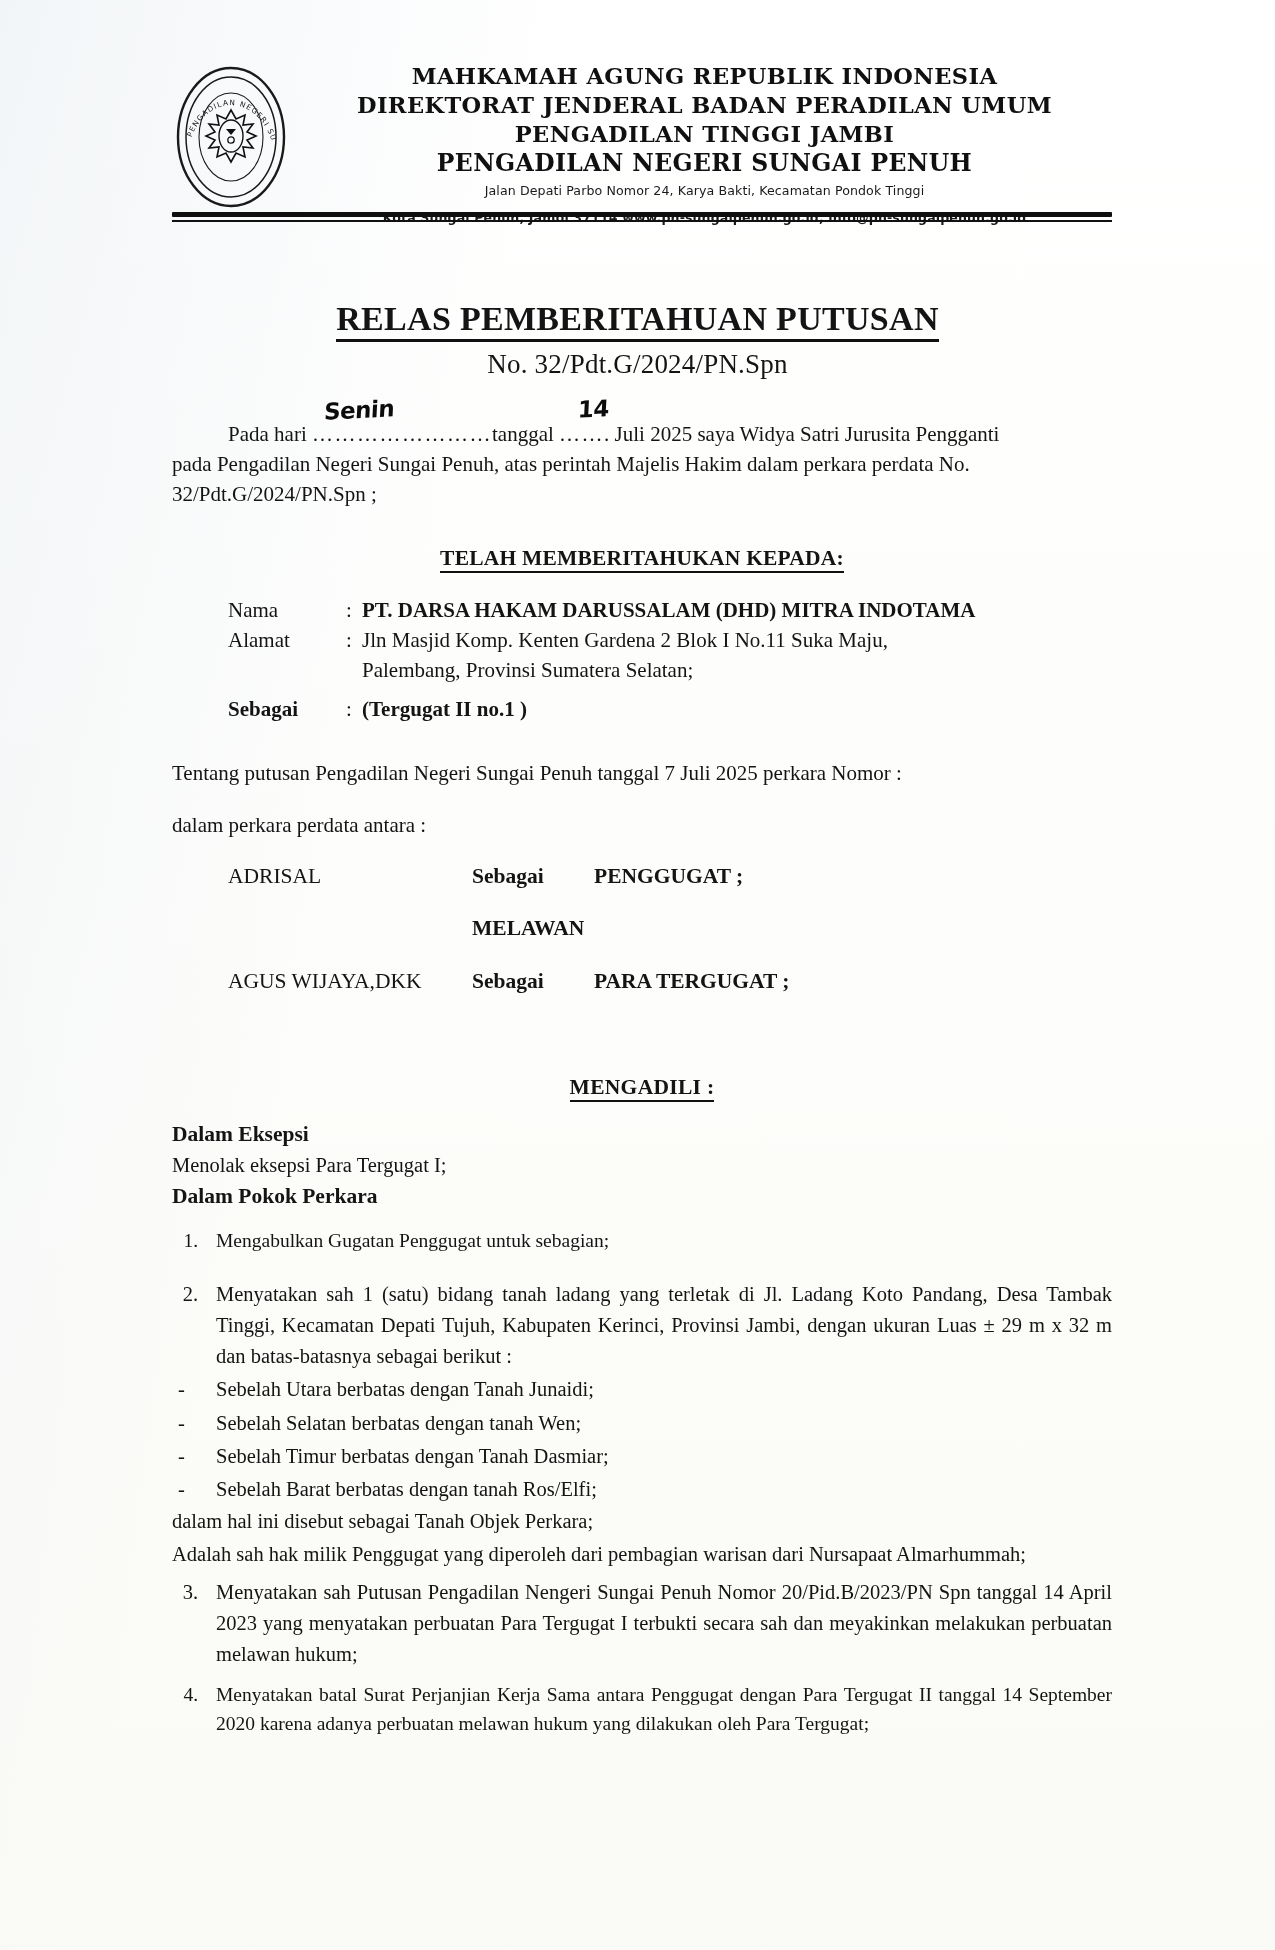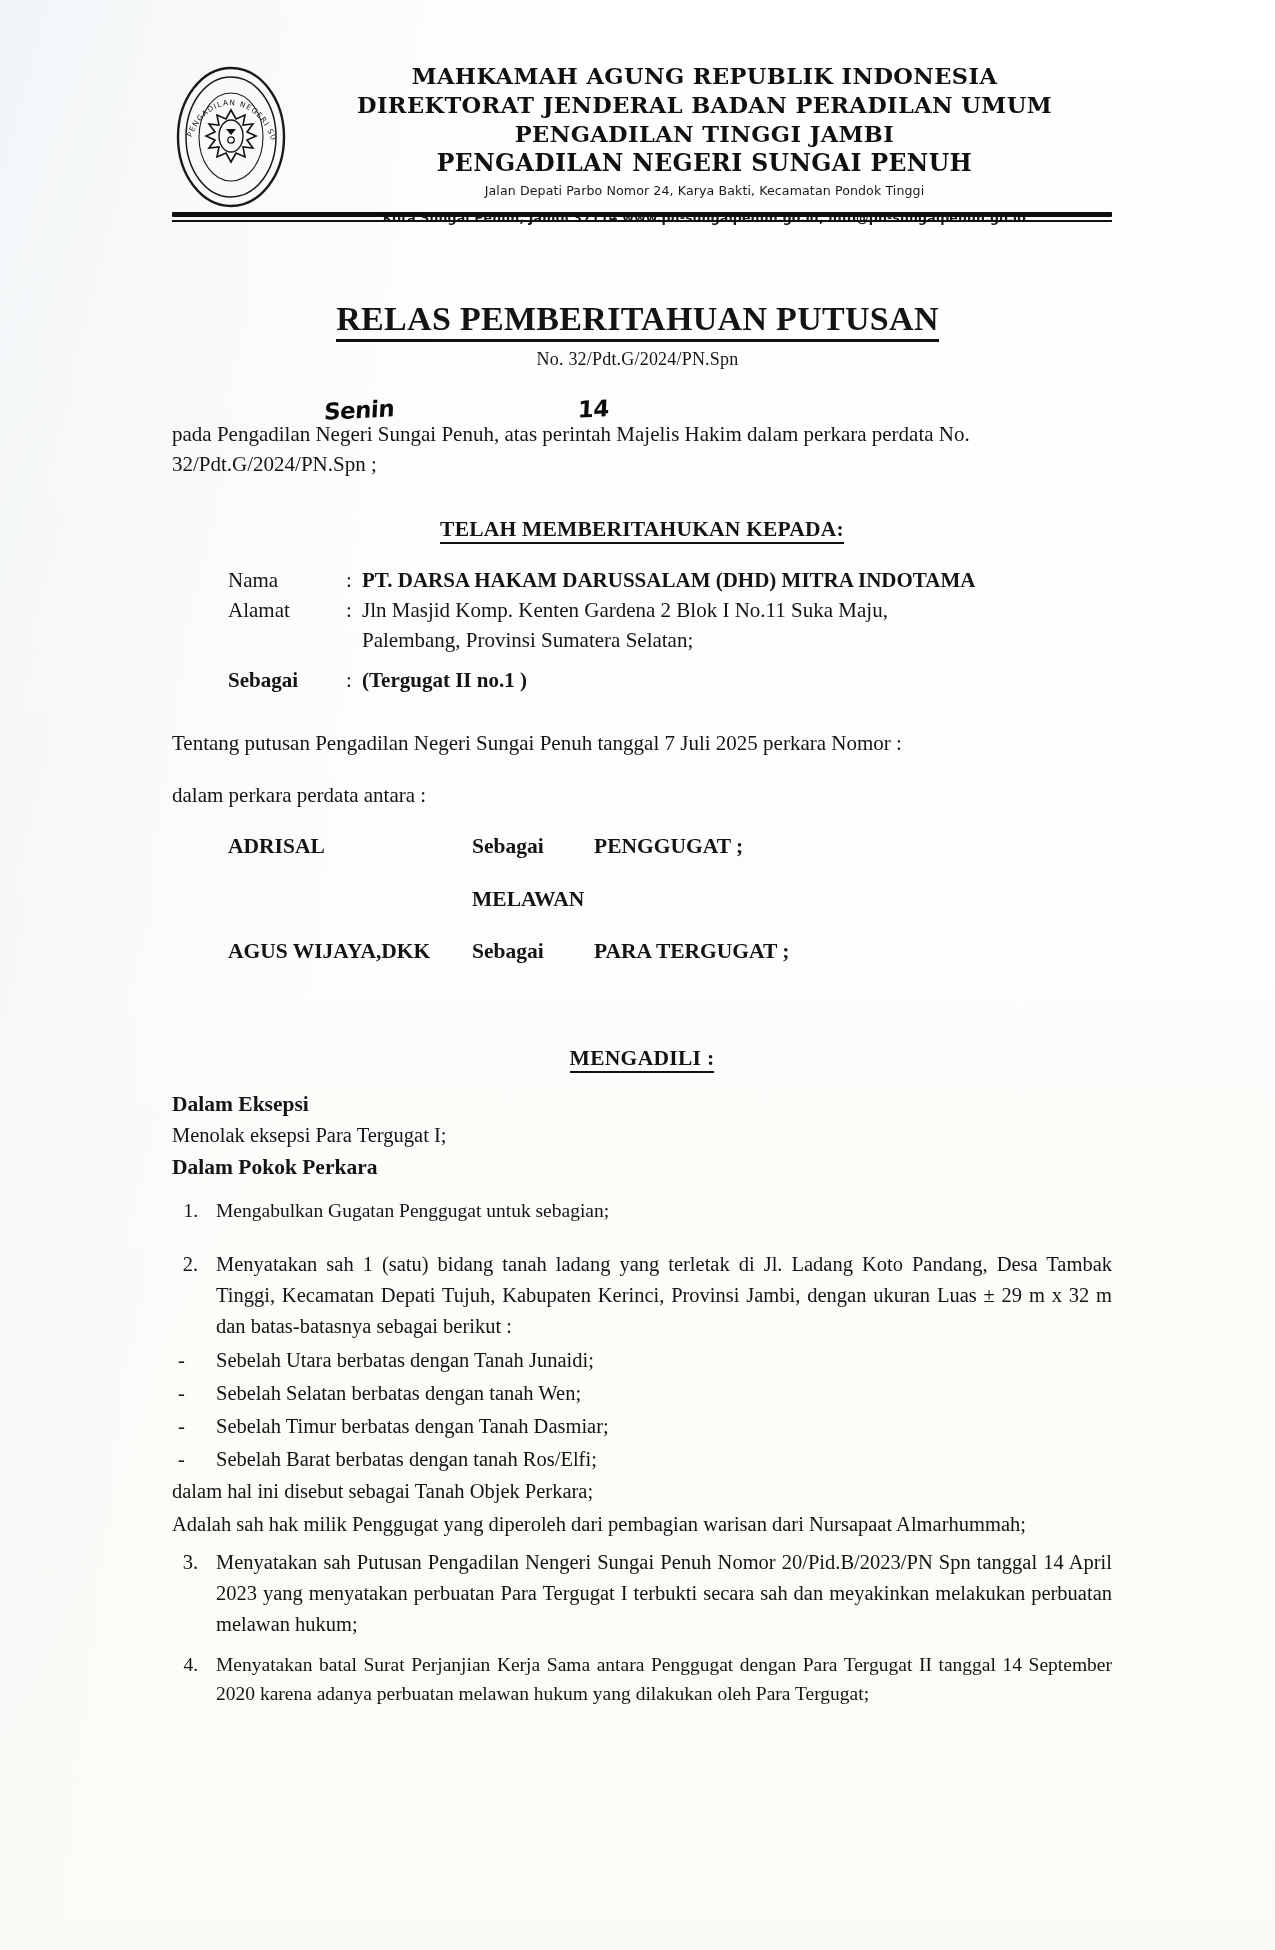--- a/index.html
+++ b/index.html
@@ -108,21 +108,21 @@
     font-family: "Liberation Serif", serif;
     font-weight: bold;
     font-size: 34px;
     letter-spacing: 0.3px;
     display: inline-block;
     border-bottom: 3px solid #111;
     padding-bottom: 1px;
     line-height: 1.12;
   }
   .doc-title .t2 {
-    font-size: 18px;
+    font-size: 27px;
     margin-top: 7px;
     letter-spacing: 0.2px;
   }
 
   
   .body-area {
     position: absolute;
     left: 172px;
     top: 420px;
     width: 940px;
@@ -210,21 +210,21 @@
     margin-left: 56px;
   }
   .party-row {
     display: flex;
     align-items: baseline;
     margin-bottom: 22px;
   }
   .p-name {
     width: 244px;
     flex: 0 0 244px;
-    font-weight: bold;
+    font-weight: normal;
     font-size: 21.5px;
   }
   .p-as {
     width: 122px;
     flex: 0 0 122px;
     font-weight: bold;
     font-size: 21.5px;
   }
   .p-role {
     font-weight: bold;
@@ -353,20 +353,21 @@
     </div>
 
     <div class="doc-title">
       <div><span class="t1">RELAS PEMBERITAHUAN PUTUSAN</span></div>
       <div class="t2">No. 32/Pdt.G/2024/PN.Spn</div>
     </div>
 
     <div class="body-area">
 
       <div class="rel">
+        <p class="para indent-first"><span>Pada hari</span> <span class="dots">……………………</span><span>tanggal</span> <span class="dots">……</span><span>. Juli 2025 saya Widya Satri Jurusita Pengganti</span></p>
         <span class="hand hand-day">Senin</span>
         <span class="hand hand-date">14</span>
         <p class="para">pada Pengadilan Negeri Sungai Penuh, atas perintah Majelis Hakim dalam perkara perdata No.</p>
         <p class="para">32/Pdt.G/2024/PN.Spn ;</p>
       </div>
 
       <div class="center-head"><span>TELAH MEMBERITAHUKAN KEPADA:</span></div>
 
       <div class="kv">
         <div class="kv-row">

